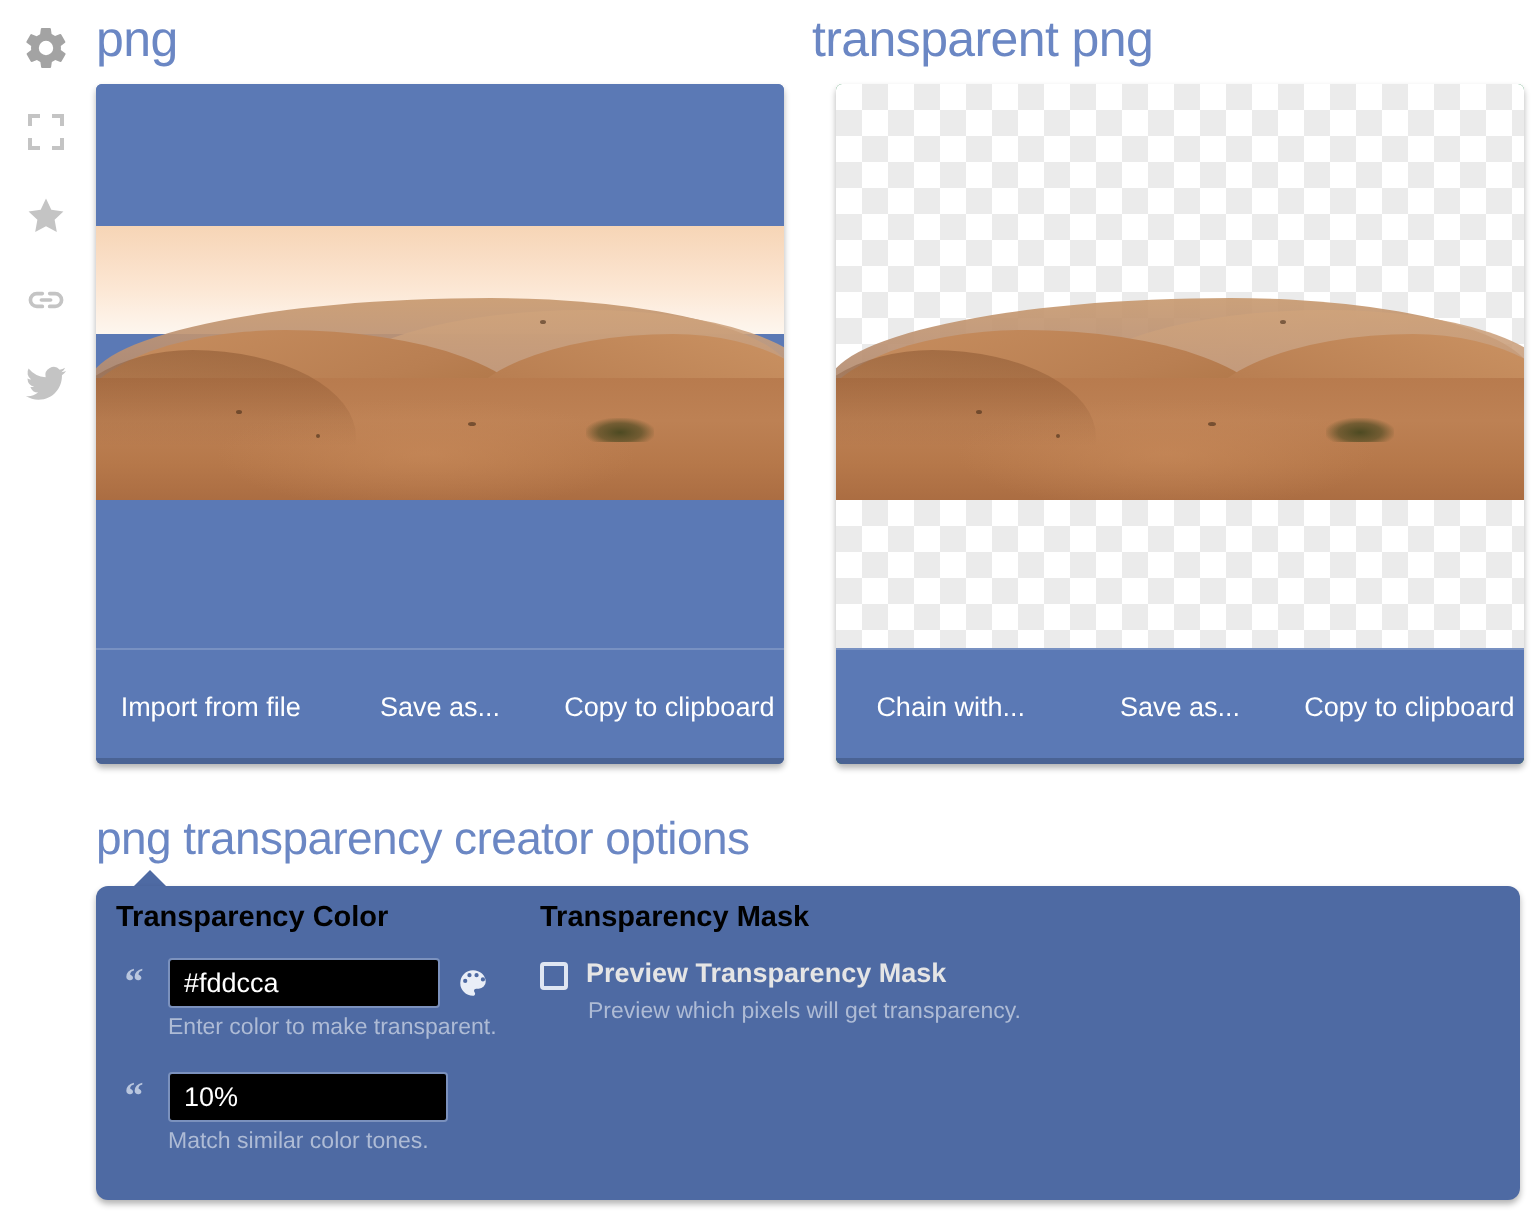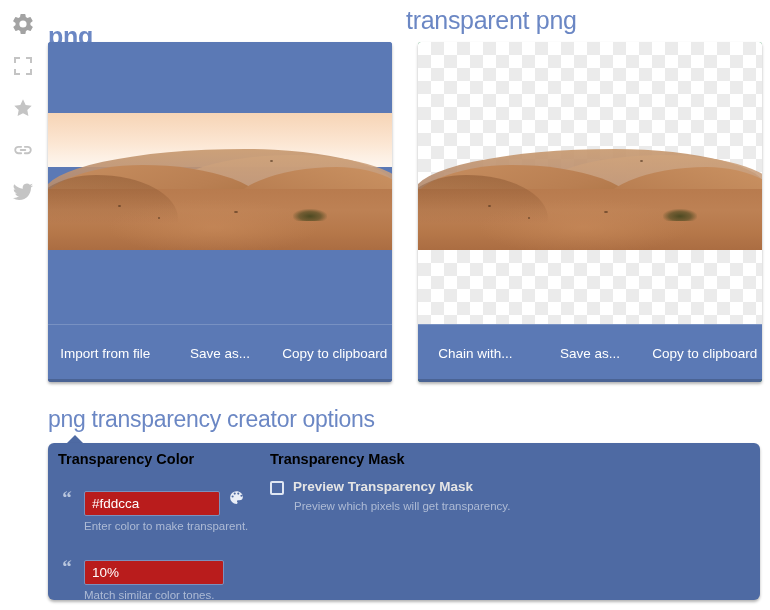--- a/index.html
+++ b/index.html
@@ -41,21 +41,21 @@
   
   .panel-title {
     position: absolute;
     font-size: 25px;
     font-weight: 400;
     color: #6b87c4;
     letter-spacing: -0.3px;
     white-space: nowrap;
     line-height: 1;
   }
-  #title-left  { left: 48px;  top: 24px; font-weight: bold; }
+  #title-left  { left: 48px;  top: 8px; }
   #title-right { left: 406px; top: 8px; }
   #options-title {
     left: 48px; top: 408px;
     font-size: 23px;
   }
 
   
   .card {
     position: absolute;
     width: 344px;
@@ -224,29 +224,28 @@
   .quote-icon {
     width: 18px;
     color: #b9c6de;
     font-size: 19px;
     font-weight: bold;
     line-height: 1;
     text-align: center;
     font-family: "Liberation Serif", serif;
   }
   .text-input {
-    background: #b91c1c;
+    background: #000000;
     border: 1px solid #7b91bd;
     border-radius: 2px;
     color: #ffffff;
     font-size: 13.5px;
     font-family: "Liberation Sans", sans-serif;
     padding: 4px 7px;
     outline: none;
-    margin-top: 12px;
   }
   #input-color { width: 136px; }
   #input-tolerance { width: 140px; }
   .palette-icon { color: #e9eef7; cursor: pointer; display: flex; }
   .hint {
     color: #aebbd5;
     font-size: 11.5px;
     margin: 4px 0 0 26px;
     white-space: nowrap;
   }

